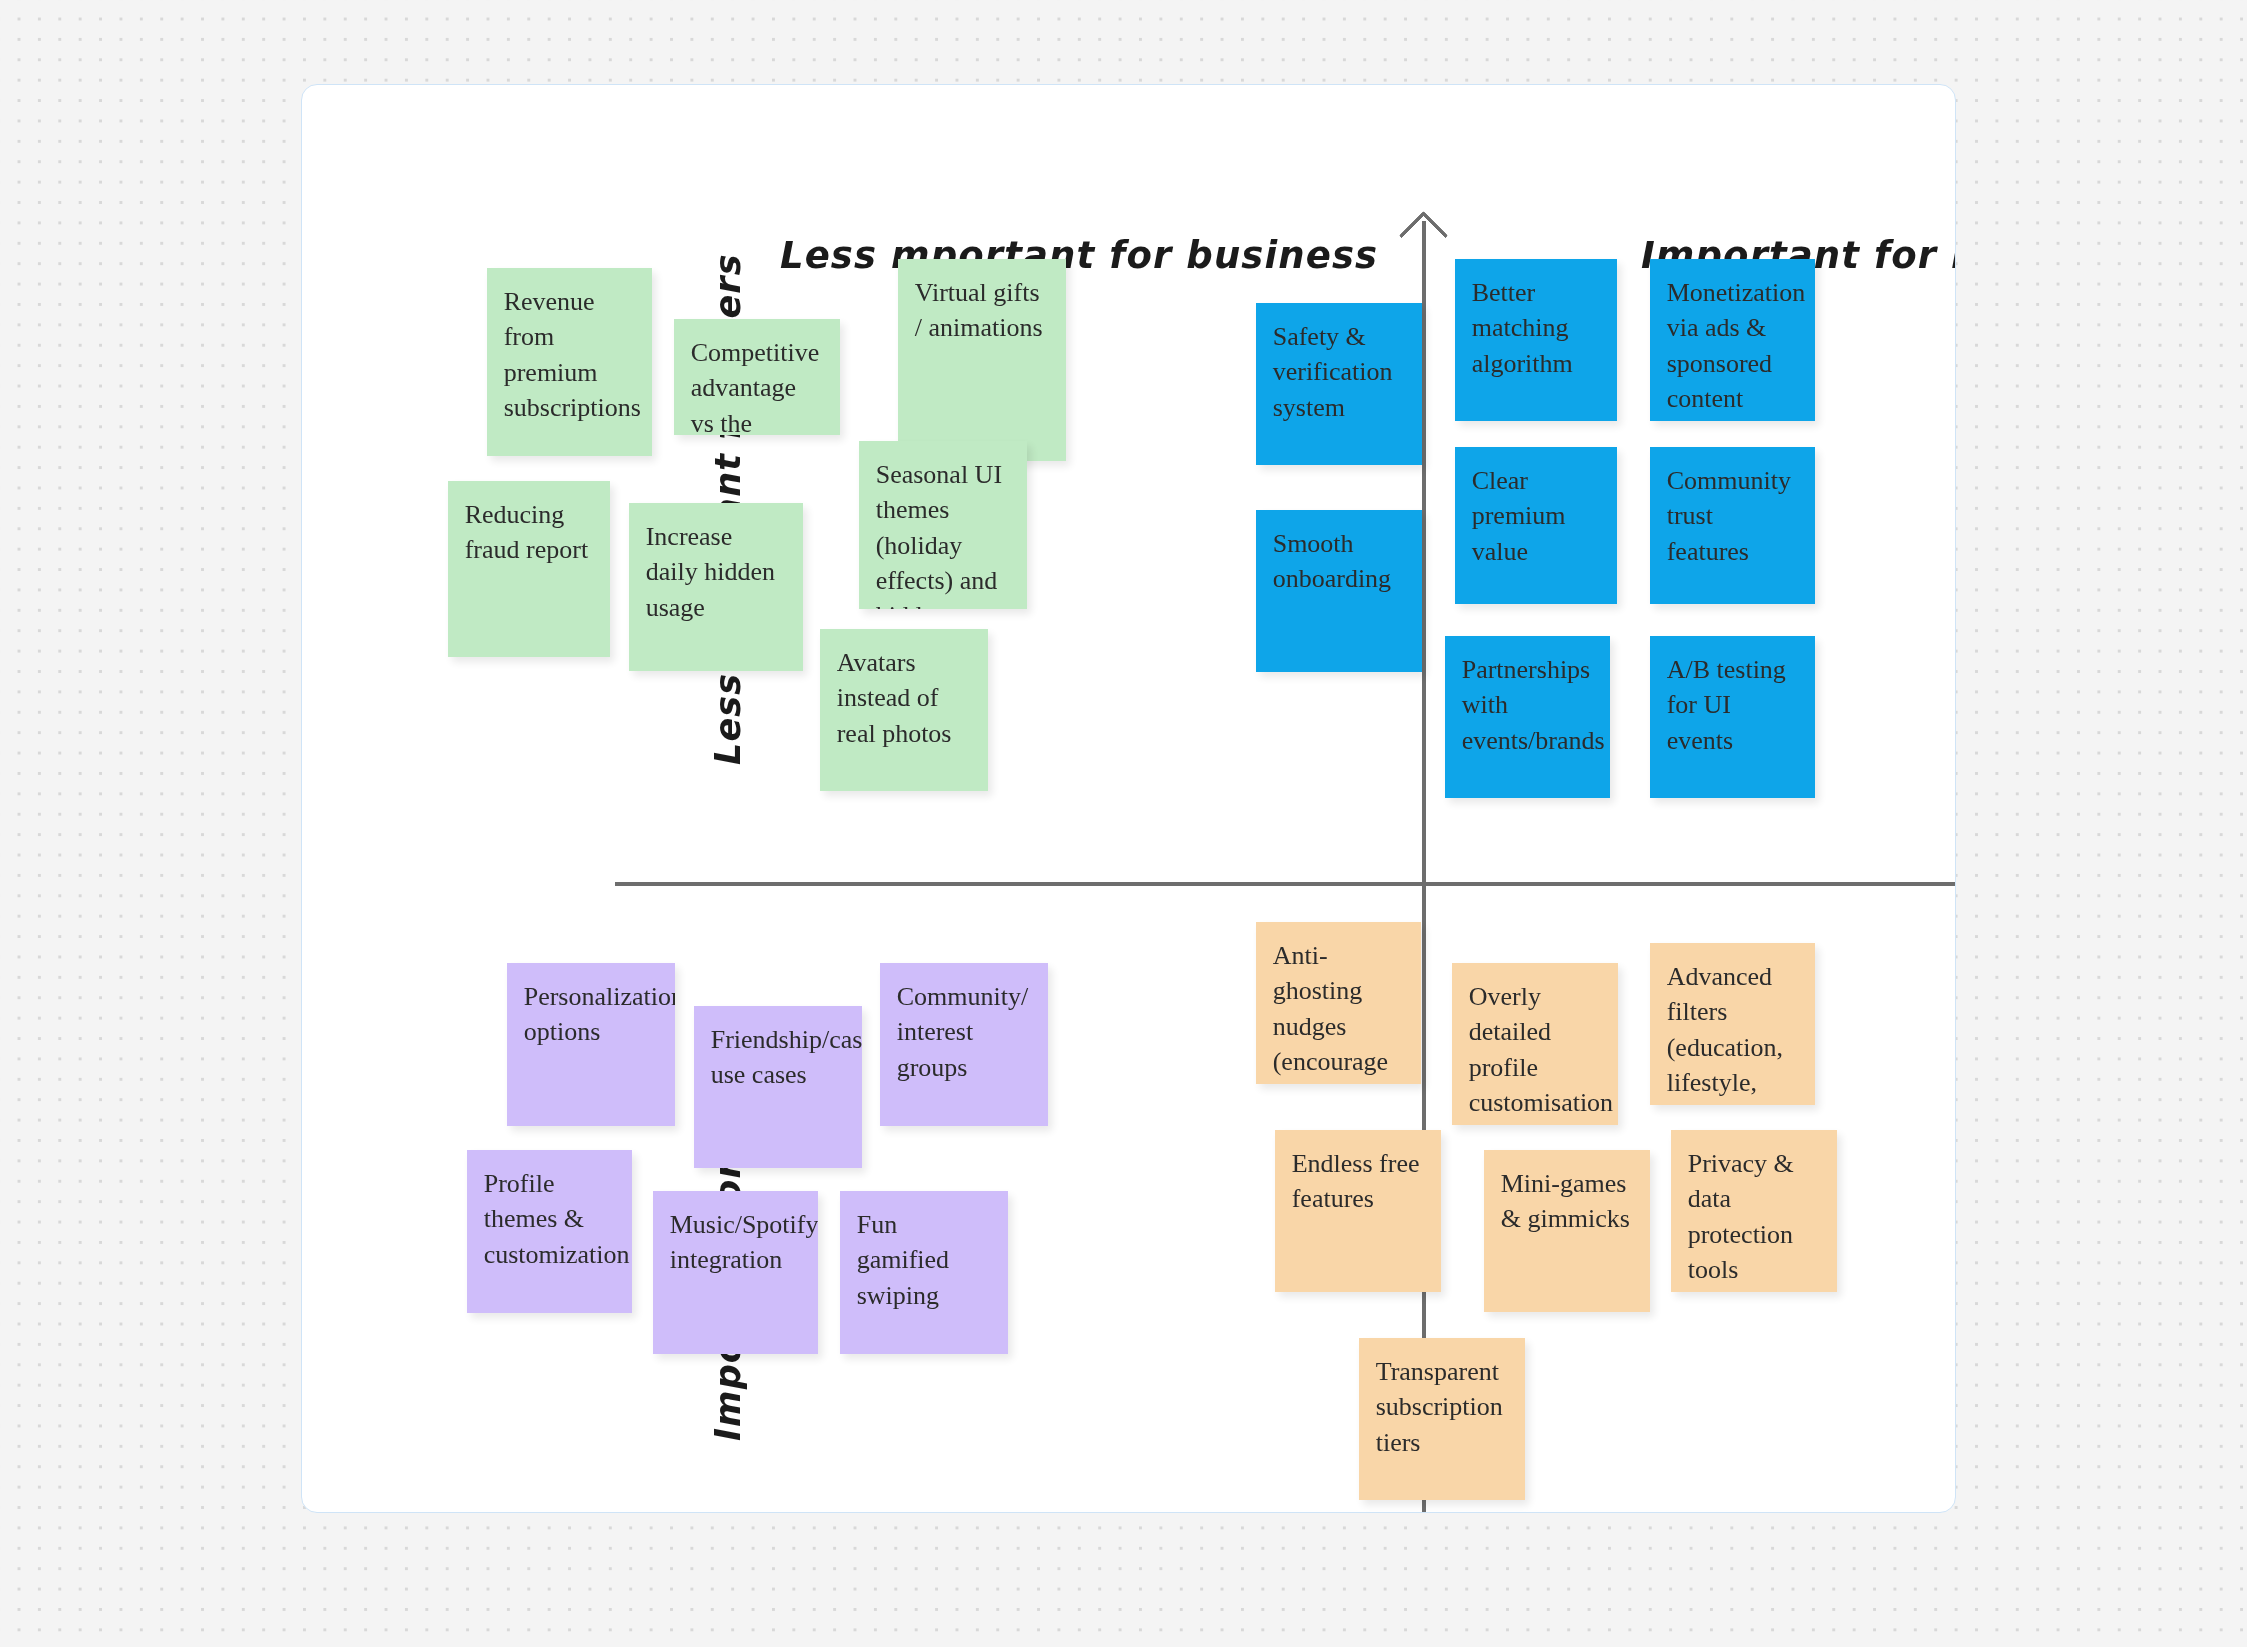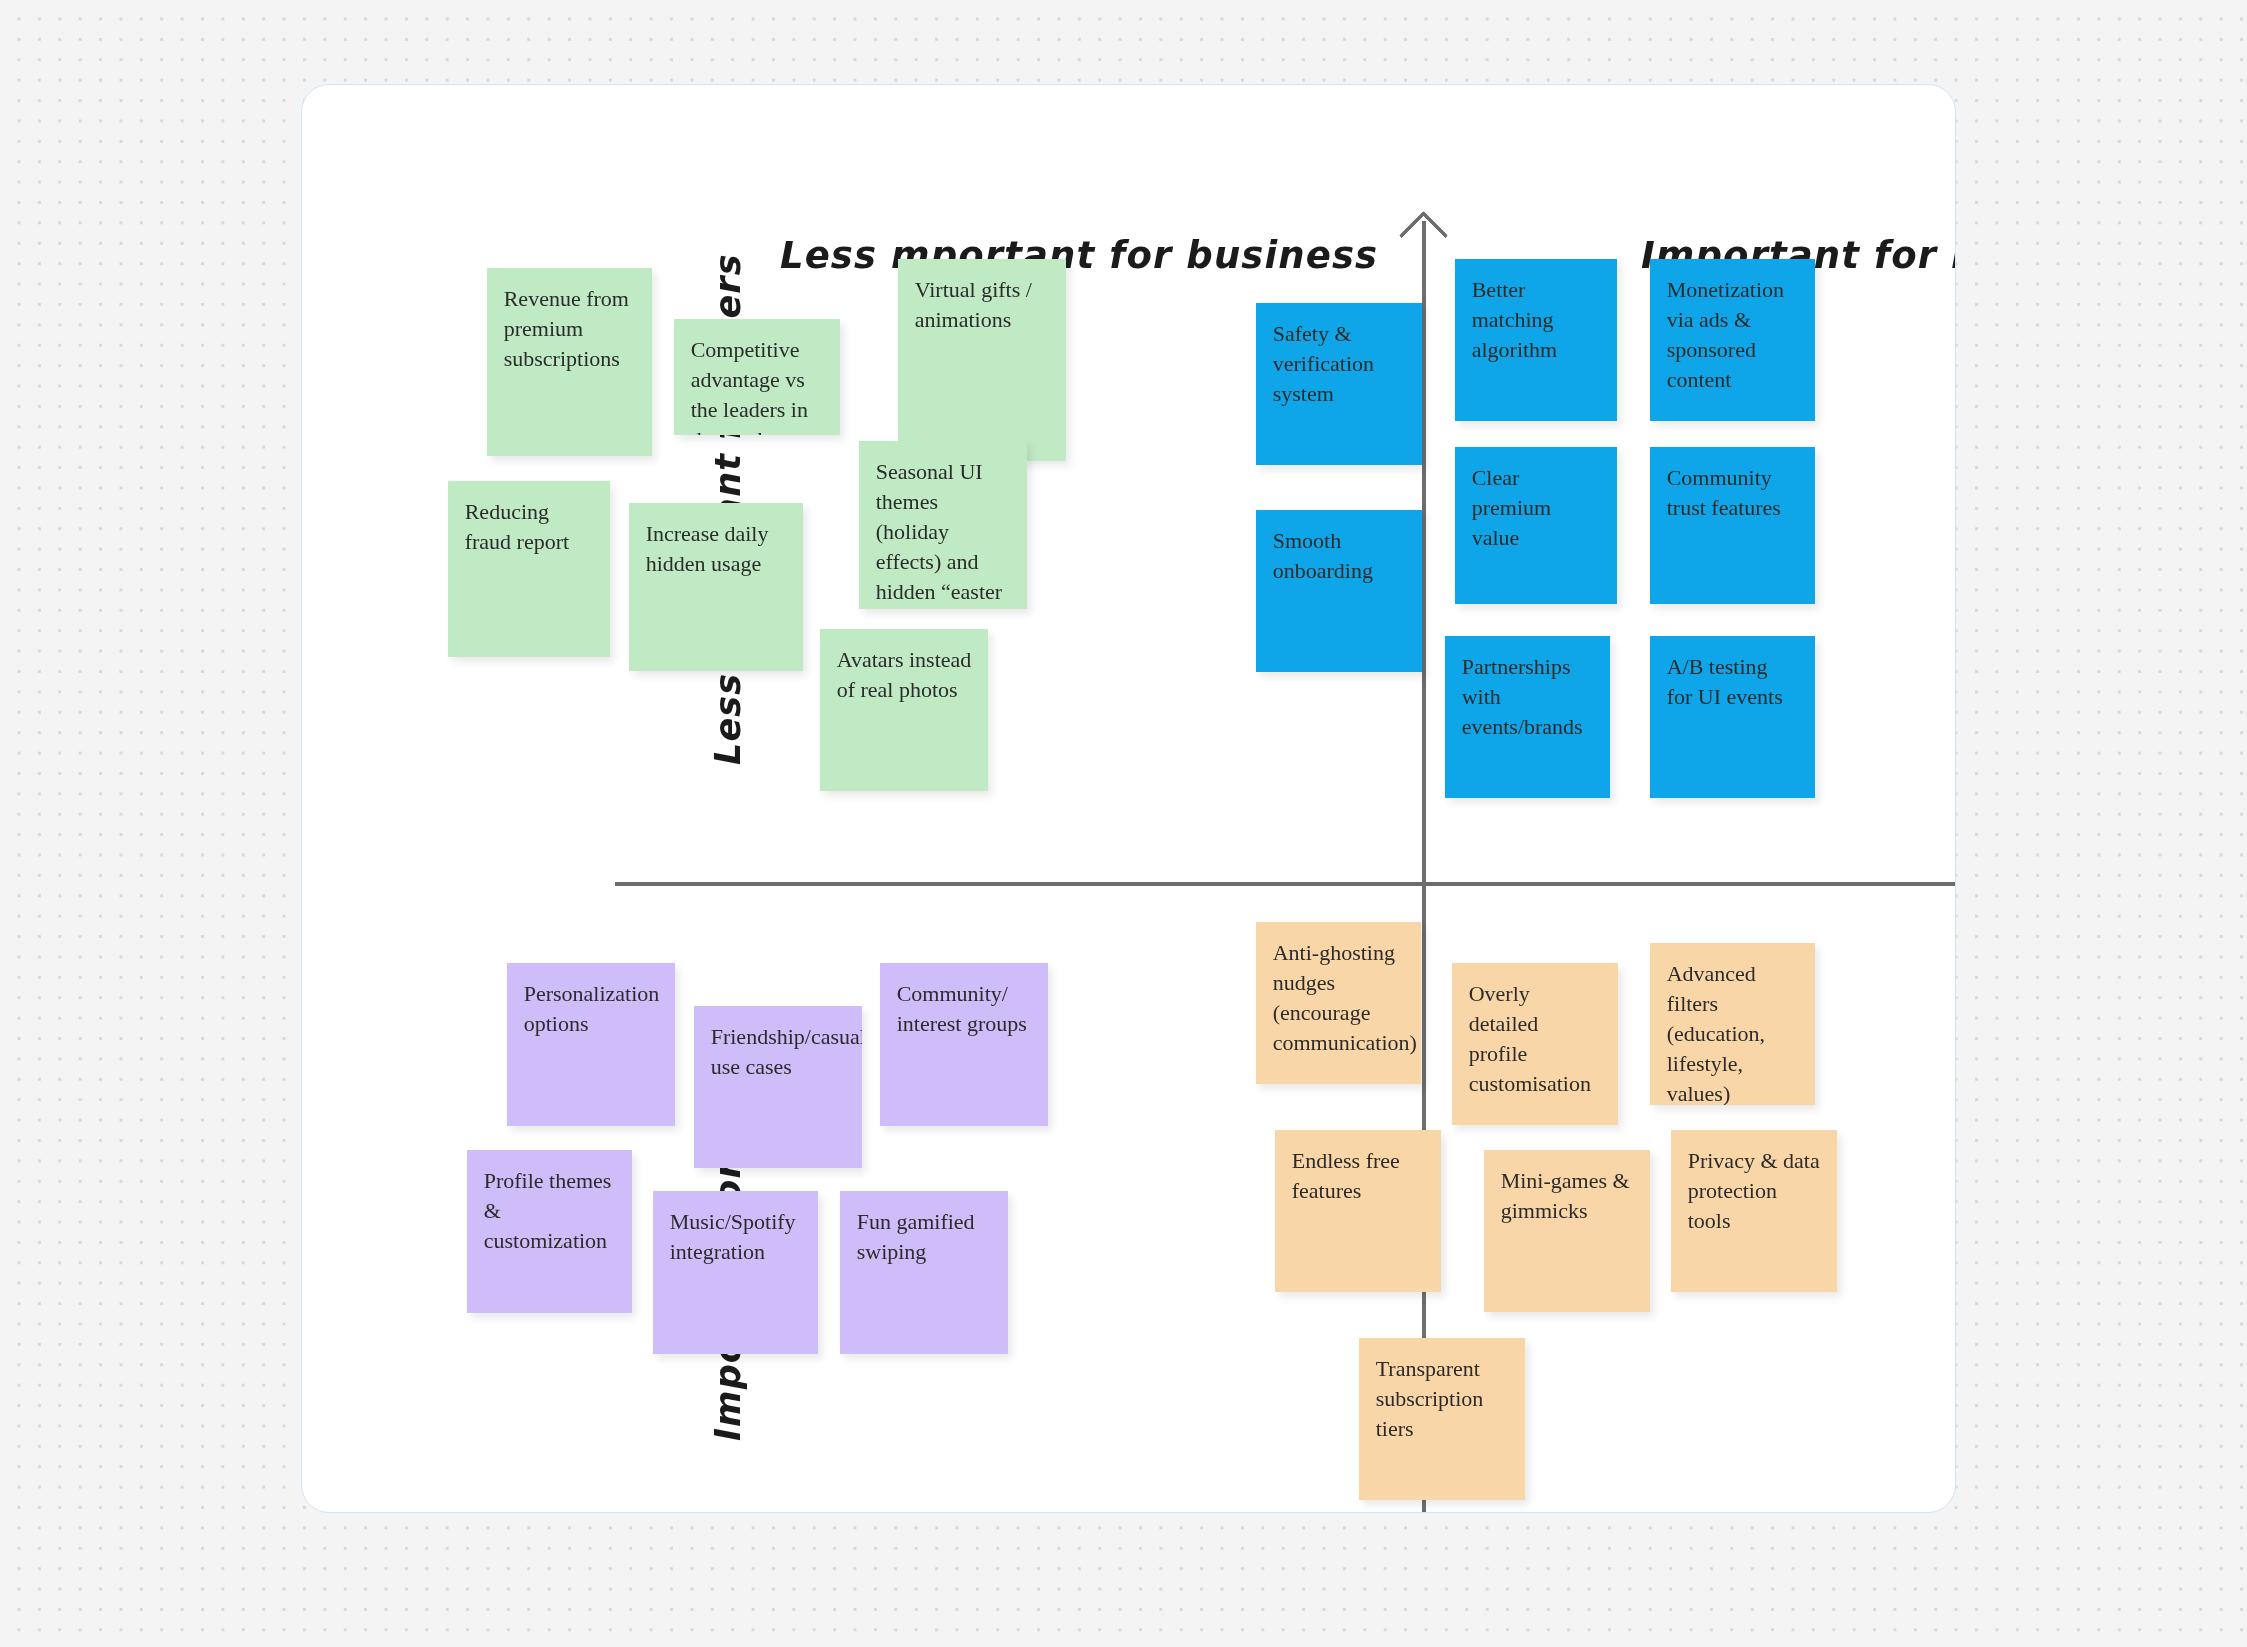--- a/index.html
+++ b/index.html
@@ -21,21 +21,21 @@
 
   
   #board {
     position: absolute;
     left: 301px;
     top: 84px;
     width: 1655px;
     height: 1429px;
     background: #ffffff;
     border: 1.8px solid #cfe4f7;
-    border-radius: 28px;
+    border-radius: 16px;
     overflow: hidden;
   }
 
   
   .axis-line {
     position: absolute;
     background: #6d6d6d;
   }
   #axis-vertical-line {
     left: 1120px;
@@ -90,21 +90,21 @@
     transform: rotate(-90deg);
   }
   #heading-less-important-users { left: 406px; top: 680px; }
   #heading-important-users      { left: 406px; top: 1356px; }
 
   
   .note {
     position: absolute;
     padding: 16px 16.7px 12.3px 16.7px;
     font-family: "Liberation Serif", serif;
-    font-size: 22px;
+    font-size: 26px;
     line-height: 1.36;
     color: #2b2b2b;
     box-shadow: 4.4px 5.3px 8px rgba(0,0,0,0.09);
     overflow: hidden;
   }
   .note.green  { background: #c0eac4; }
   .note.yellow { background: #0ea5e9; }
   .note.purple { background: #cfbdfa; }
   .note.orange { background: #f9d6a8; }
 </style>

